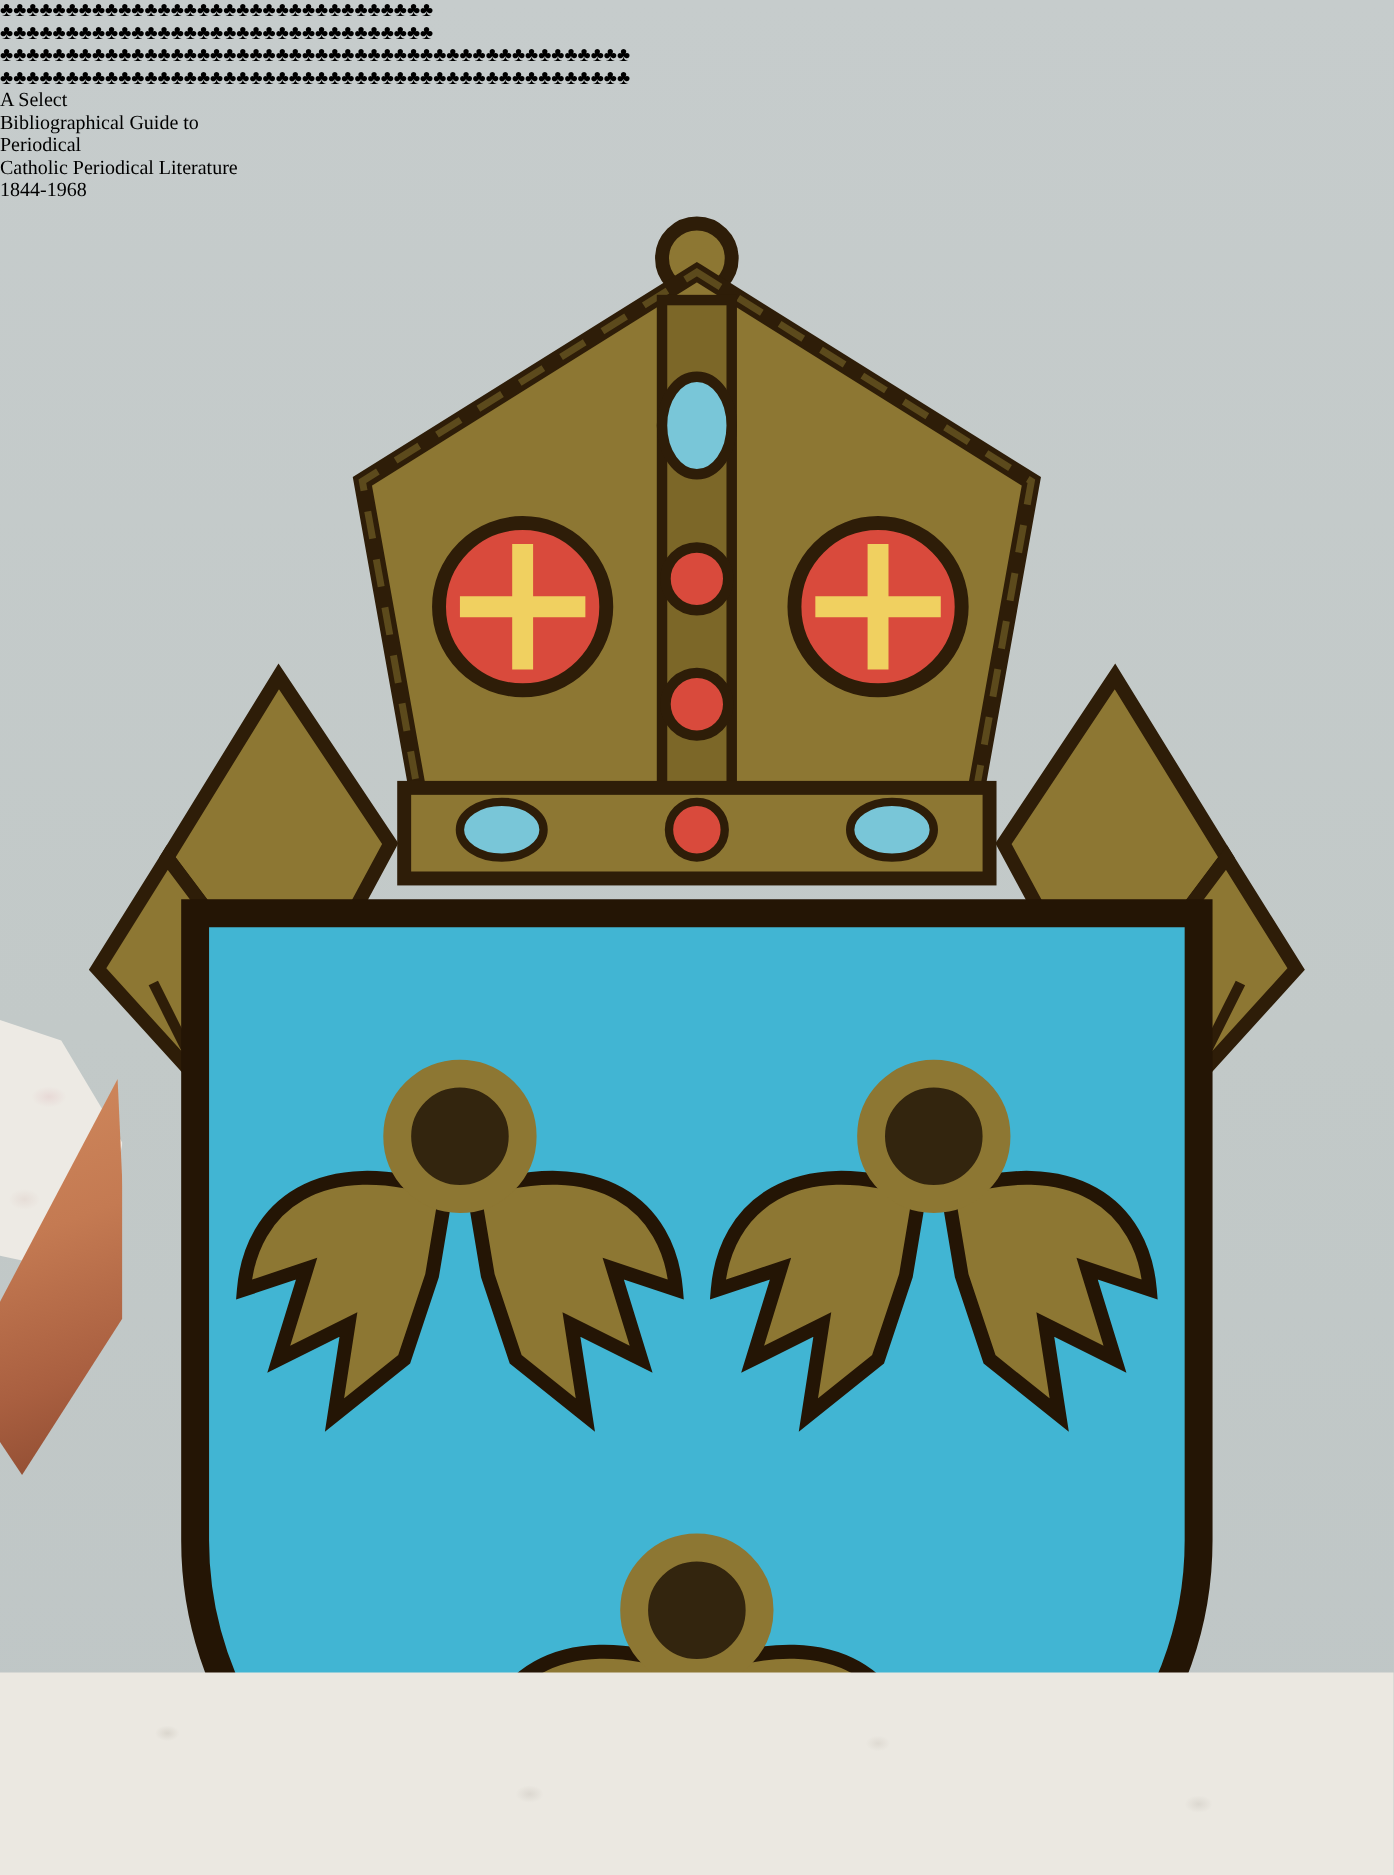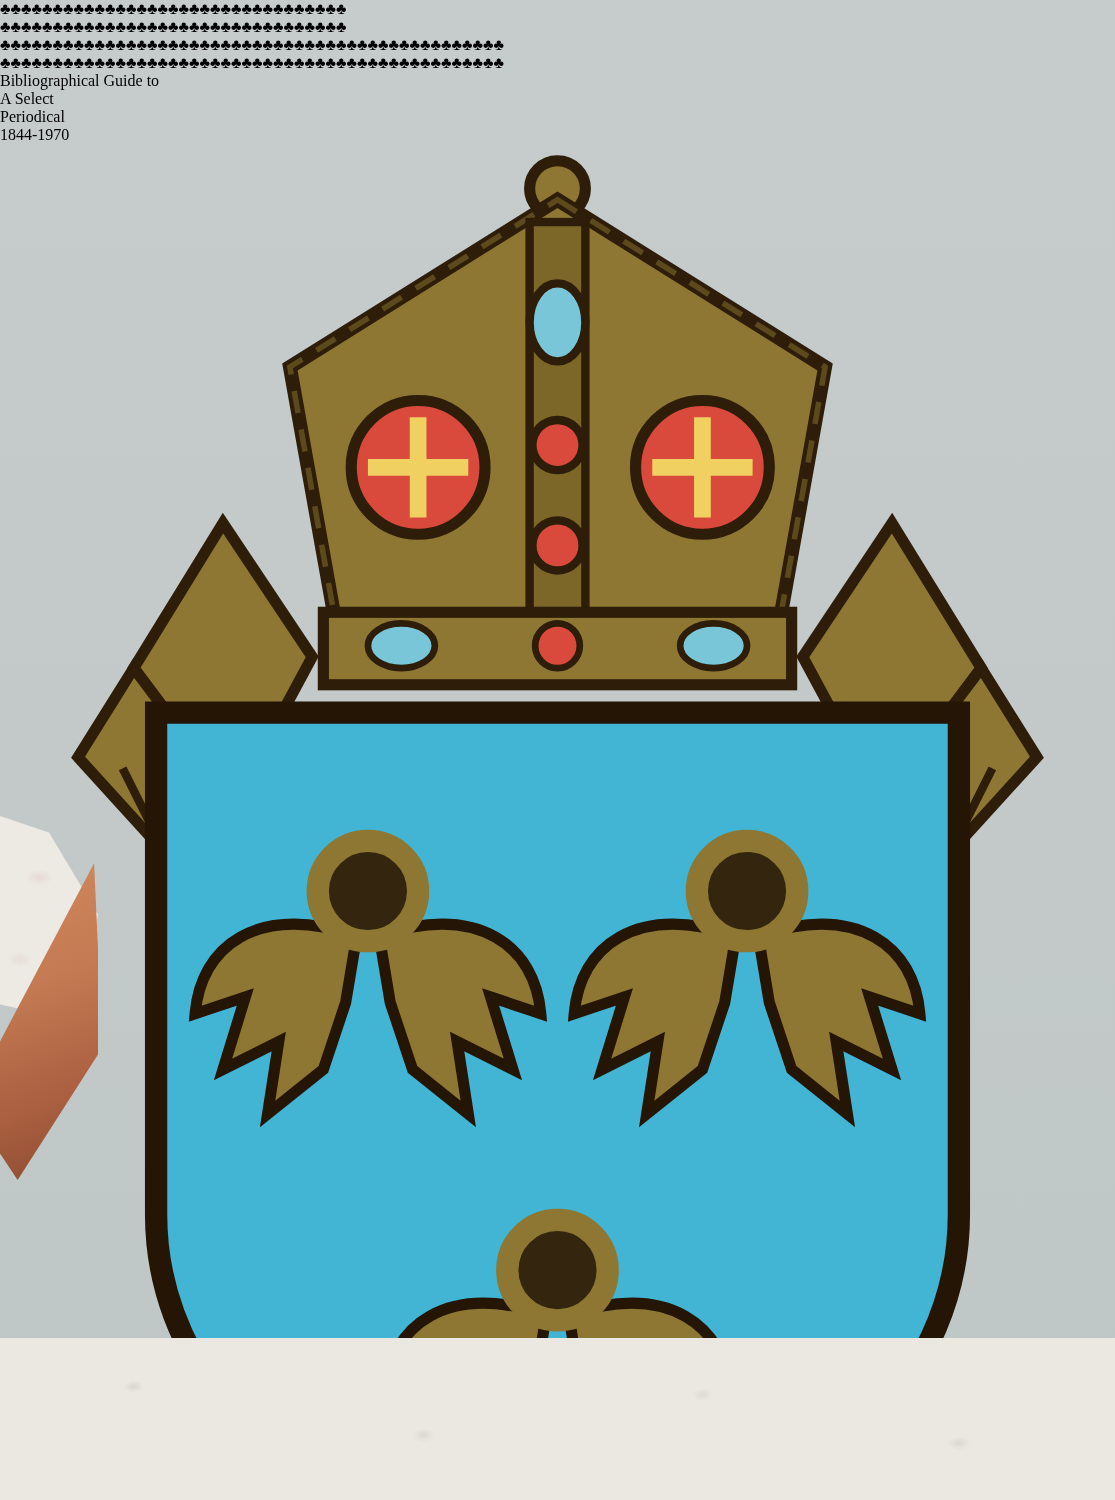--- a/index.html
+++ b/index.html
@@ -101,24 +101,25 @@
     <div class="edge-right"></div>
     <div class="edge-bottom"></div>
 
     <div class="frame">
       <div class="b-strip b-top" id="b-top"><span>♣</span><span>♣</span><span>♣</span><span>♣</span><span>♣</span><span>♣</span><span>♣</span><span>♣</span><span>♣</span><span>♣</span><span>♣</span><span>♣</span><span>♣</span><span>♣</span><span>♣</span><span>♣</span><span>♣</span><span>♣</span><span>♣</span><span>♣</span><span>♣</span><span>♣</span><span>♣</span><span>♣</span><span>♣</span><span>♣</span><span>♣</span><span>♣</span><span>♣</span><span>♣</span><span>♣</span><span>♣</span><span>♣</span></div>
       <div class="b-strip b-bottom" id="b-bottom"><span>♣</span><span>♣</span><span>♣</span><span>♣</span><span>♣</span><span>♣</span><span>♣</span><span>♣</span><span>♣</span><span>♣</span><span>♣</span><span>♣</span><span>♣</span><span>♣</span><span>♣</span><span>♣</span><span>♣</span><span>♣</span><span>♣</span><span>♣</span><span>♣</span><span>♣</span><span>♣</span><span>♣</span><span>♣</span><span>♣</span><span>♣</span><span>♣</span><span>♣</span><span>♣</span><span>♣</span><span>♣</span><span>♣</span></div>
       <div class="b-strip b-left" id="b-left"><span>♣</span><span>♣</span><span>♣</span><span>♣</span><span>♣</span><span>♣</span><span>♣</span><span>♣</span><span>♣</span><span>♣</span><span>♣</span><span>♣</span><span>♣</span><span>♣</span><span>♣</span><span>♣</span><span>♣</span><span>♣</span><span>♣</span><span>♣</span><span>♣</span><span>♣</span><span>♣</span><span>♣</span><span>♣</span><span>♣</span><span>♣</span><span>♣</span><span>♣</span><span>♣</span><span>♣</span><span>♣</span><span>♣</span><span>♣</span><span>♣</span><span>♣</span><span>♣</span><span>♣</span><span>♣</span><span>♣</span><span>♣</span><span>♣</span><span>♣</span><span>♣</span><span>♣</span><span>♣</span><span>♣</span><span>♣</span></div>
       <div class="b-strip b-right" id="b-right"><span>♣</span><span>♣</span><span>♣</span><span>♣</span><span>♣</span><span>♣</span><span>♣</span><span>♣</span><span>♣</span><span>♣</span><span>♣</span><span>♣</span><span>♣</span><span>♣</span><span>♣</span><span>♣</span><span>♣</span><span>♣</span><span>♣</span><span>♣</span><span>♣</span><span>♣</span><span>♣</span><span>♣</span><span>♣</span><span>♣</span><span>♣</span><span>♣</span><span>♣</span><span>♣</span><span>♣</span><span>♣</span><span>♣</span><span>♣</span><span>♣</span><span>♣</span><span>♣</span><span>♣</span><span>♣</span><span>♣</span><span>♣</span><span>♣</span><span>♣</span><span>♣</span><span>♣</span><span>♣</span><span>♣</span><span>♣</span></div>
     </div>
 
+    <div class="title-line ink t1">A Select</div>
     <div class="title-line ink t2">Bibliographical Guide to</div>
-    <div class="title-line ink t1">A Select</div>
     <div class="title-line ink t3">Periodical</div>
-    <div class="title-line ink t5">1844-1970</div>
+    <div class="title-line ink t4">Catholic Periodical Literature</div>
+    <div class="title-line ink t5">1844-1968</div>
 
     
     <svg class="arms" viewBox="0 0 200 272">
 
       <g stroke="#2e1d08" stroke-width="2" fill="#8d7733">
         <polygon points="40,68 56,92 42,118 24,94"></polygon>
         <polygon points="160,68 144,92 158,118 176,94"></polygon>
         <polygon points="24,94 42,118 34,132 14,110"></polygon>
         <polygon points="176,94 158,118 166,132 186,110"></polygon>
       </g>

